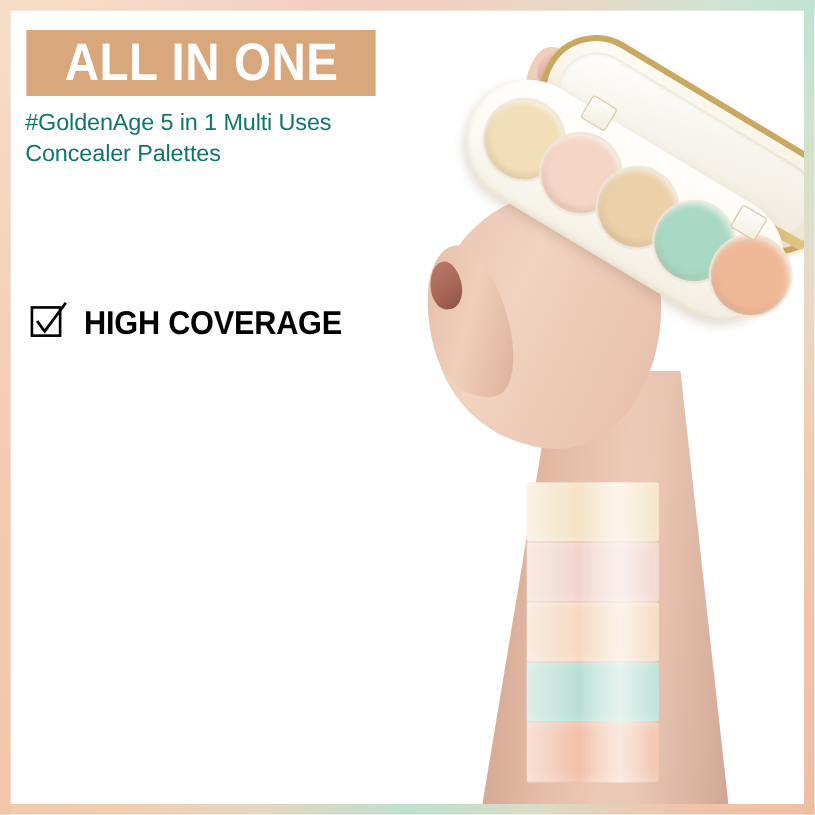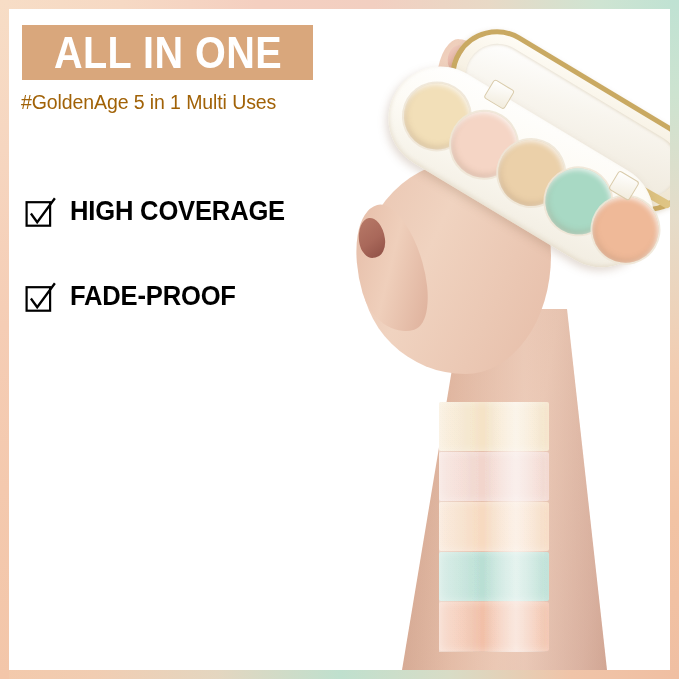--- a/index.html
+++ b/index.html
@@ -88,39 +88,39 @@
     line-height: 1;
     white-space: nowrap;
     font-family: "Liberation Sans Narrow", "Liberation Sans", sans-serif;
   }
 
   .subhead {
     position: absolute;
     top: 80px;
     left: 12px;
     width: 330px;
-    color: #a16207;
+    color: #0f766e;
     font-size: 19.5px;
     font-weight: 400;
     line-height: 1.35;
     letter-spacing: -0.1px;
   }
 
   
   .feature-list {
     position: absolute;
     top: 188px;
     left: 16px;
     width: 330px;
   }
   .feature-row {
     position: relative;
     height: 85px;
     display: flex;
-    align-items: flex-start;
+    align-items: flex-end;
   }
   .checkbox-icon {
     position: relative;
     width: 31px;
     height: 31px;
     flex: 0 0 31px;
     margin-right: 14px;
   }
   .checkbox-icon svg { display: block; overflow: visible; }
 
@@ -340,44 +340,36 @@
   <div class="card-inner">
 
     <div class="copy-col">
 
       <div class="headline-band">
         <div class="headline-text">ALL IN ONE</div>
       </div>
 
       <div class="subhead">
         <div>#GoldenAge 5 in 1 Multi Uses</div>
+        <div>Concealer Palettes</div>
       </div>
 
       <div class="feature-list">
 
         <div class="feature-row">
           <span class="checkbox-icon">
             <svg width="31" height="31" viewBox="0 0 31 31">
               <rect x="1.6" y="5.2" width="23.5" height="23.5" fill="none" stroke="#000" stroke-width="2.2"></rect>
               <path d="M6.6 17.4 L12.2 25.2 L29.2 2.2" fill="none" stroke="#000" stroke-width="2.3" stroke-linecap="square"></path>
             </svg>
           </span>
           <span class="feature-label">HIGH COVERAGE</span>
         </div>
 
 
-        <div class="feature-row">
-          <span class="checkbox-icon">
-            <svg width="31" height="31" viewBox="0 0 31 31">
-              <rect x="1.6" y="5.2" width="23.5" height="23.5" fill="none" stroke="#000" stroke-width="2.2"></rect>
-              <path d="M6.6 17.4 L12.2 25.2 L29.2 2.2" fill="none" stroke="#000" stroke-width="2.3" stroke-linecap="square"></path>
-            </svg>
-          </span>
-          <span class="feature-label">FADE-PROOF</span>
-        </div>
 
 
 
       </div>
     </div>
 
     <div class="photo-col">
 
       <div class="forearm">
         <div class="forearm-shade"></div>

